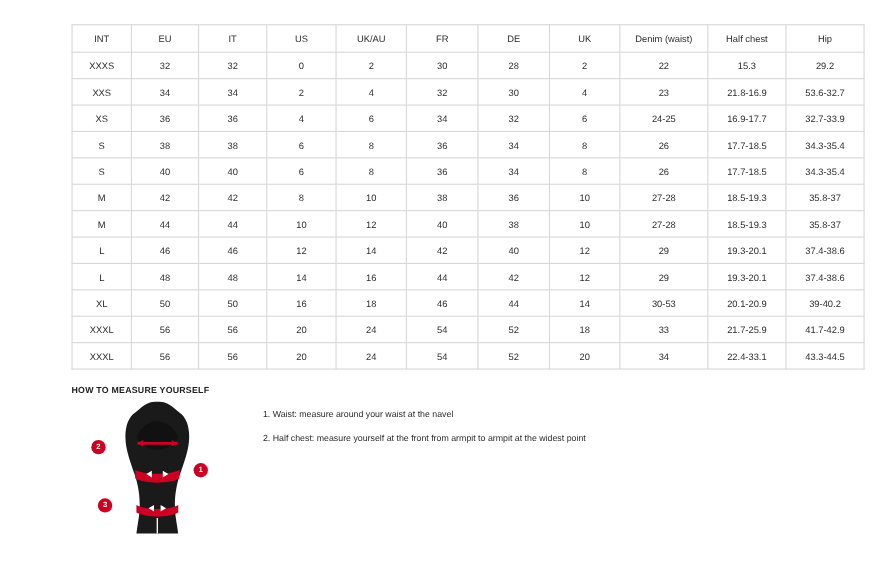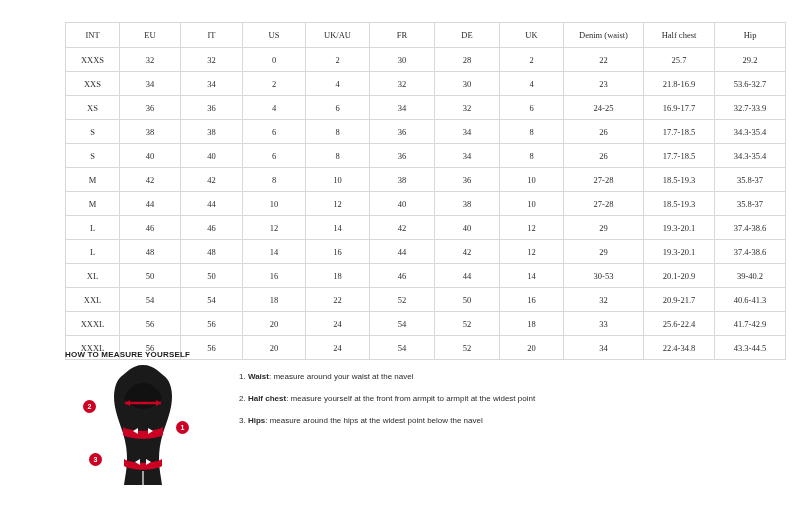--- a/index.html
+++ b/index.html
@@ -23,21 +23,20 @@
   .table-wrap {
     position: absolute;
     left: 65px;
     top: 22px;
     width: 668px;
   }
   table.size-table {
     border-collapse: collapse;
     width: 100%;
     table-layout: fixed;
-    font-family: Liberation Serif, serif;
   }
   table.size-table td,
   table.size-table th {
     border: 1px solid #d8d8d8;
     height: 23px;
     font-size: 8.5px;
     font-weight: normal;
     text-align: center;
     color: #2b2b2b;
     padding: 0;
@@ -86,21 +85,21 @@
   .steps {
     margin-left: 36px;
     padding-top: 14px;
   }
   .step {
     font-size: 8px;
     color: #2b2b2b;
     margin-bottom: 13px;
     line-height: 1.1;
   }
-  .step b { font-weight: bold; }
+  .step b { font-weight: normal; }
 
   
   .torso {
     position: absolute;
     left: 28px;
     top: 6px;
     width: 64px;
     height: 122px;
   }
   .bullet {
@@ -158,21 +157,21 @@
         <tr>
           <td>XXXS</td>
           <td>32</td>
           <td>32</td>
           <td>0</td>
           <td>2</td>
           <td>30</td>
           <td>28</td>
           <td>2</td>
           <td>22</td>
-          <td>25.7</td>
+          <td>15.3</td>
           <td>29.2</td>
         </tr>
         <tr>
           <td>XXS</td>
           <td>34</td>
           <td>34</td>
           <td>2</td>
           <td>4</td>
           <td>32</td>
           <td>30</td>
@@ -279,56 +278,43 @@
           <td>16</td>
           <td>18</td>
           <td>46</td>
           <td>44</td>
           <td>14</td>
           <td>30-53</td>
           <td>20.1-20.9</td>
           <td>39-40.2</td>
         </tr>
         <tr>
-          <td>XXL</td>
-          <td>54</td>
-          <td>54</td>
-          <td>18</td>
-          <td>22</td>
-          <td>52</td>
-          <td>50</td>
-          <td>16</td>
-          <td>32</td>
-          <td>20.9-21.7</td>
-          <td>40.6-41.3</td>
-        </tr>
-        <tr>
           <td>XXXL</td>
           <td>56</td>
           <td>56</td>
           <td>20</td>
           <td>24</td>
           <td>54</td>
           <td>52</td>
           <td>18</td>
           <td>33</td>
-          <td>25.6-22.4</td>
+          <td>21.7-25.9</td>
           <td>41.7-42.9</td>
         </tr>
         <tr>
           <td>XXXL</td>
           <td>56</td>
           <td>56</td>
           <td>20</td>
           <td>24</td>
           <td>54</td>
           <td>52</td>
           <td>20</td>
           <td>34</td>
-          <td>22.4-34.8</td>
+          <td>22.4-33.1</td>
           <td>43.3-44.5</td>
         </tr>
       </tbody>
     </table>
   </div>
 
   <div class="measure">
     <div class="measure-title">HOW TO MEASURE YOURSELF</div>
 
     <div class="measure-body">
@@ -368,22 +354,18 @@
 
       <div class="steps">
         <div class="step">
           <span>1.</span>
           <b>Waist</b><span>: measure around your waist at the navel</span>
         </div>
         <div class="step">
           <span>2.</span>
           <b>Half chest</b><span>: measure yourself at the front from armpit to armpit at the widest point</span>
         </div>
-        <div class="step">
-          <span>3.</span>
-          <b>Hips</b><span>: measure around the hips at the widest point below the navel</span>
-        </div>
       </div>
 
     </div>
   </div>
 
 </div>
 
 </body></html>

